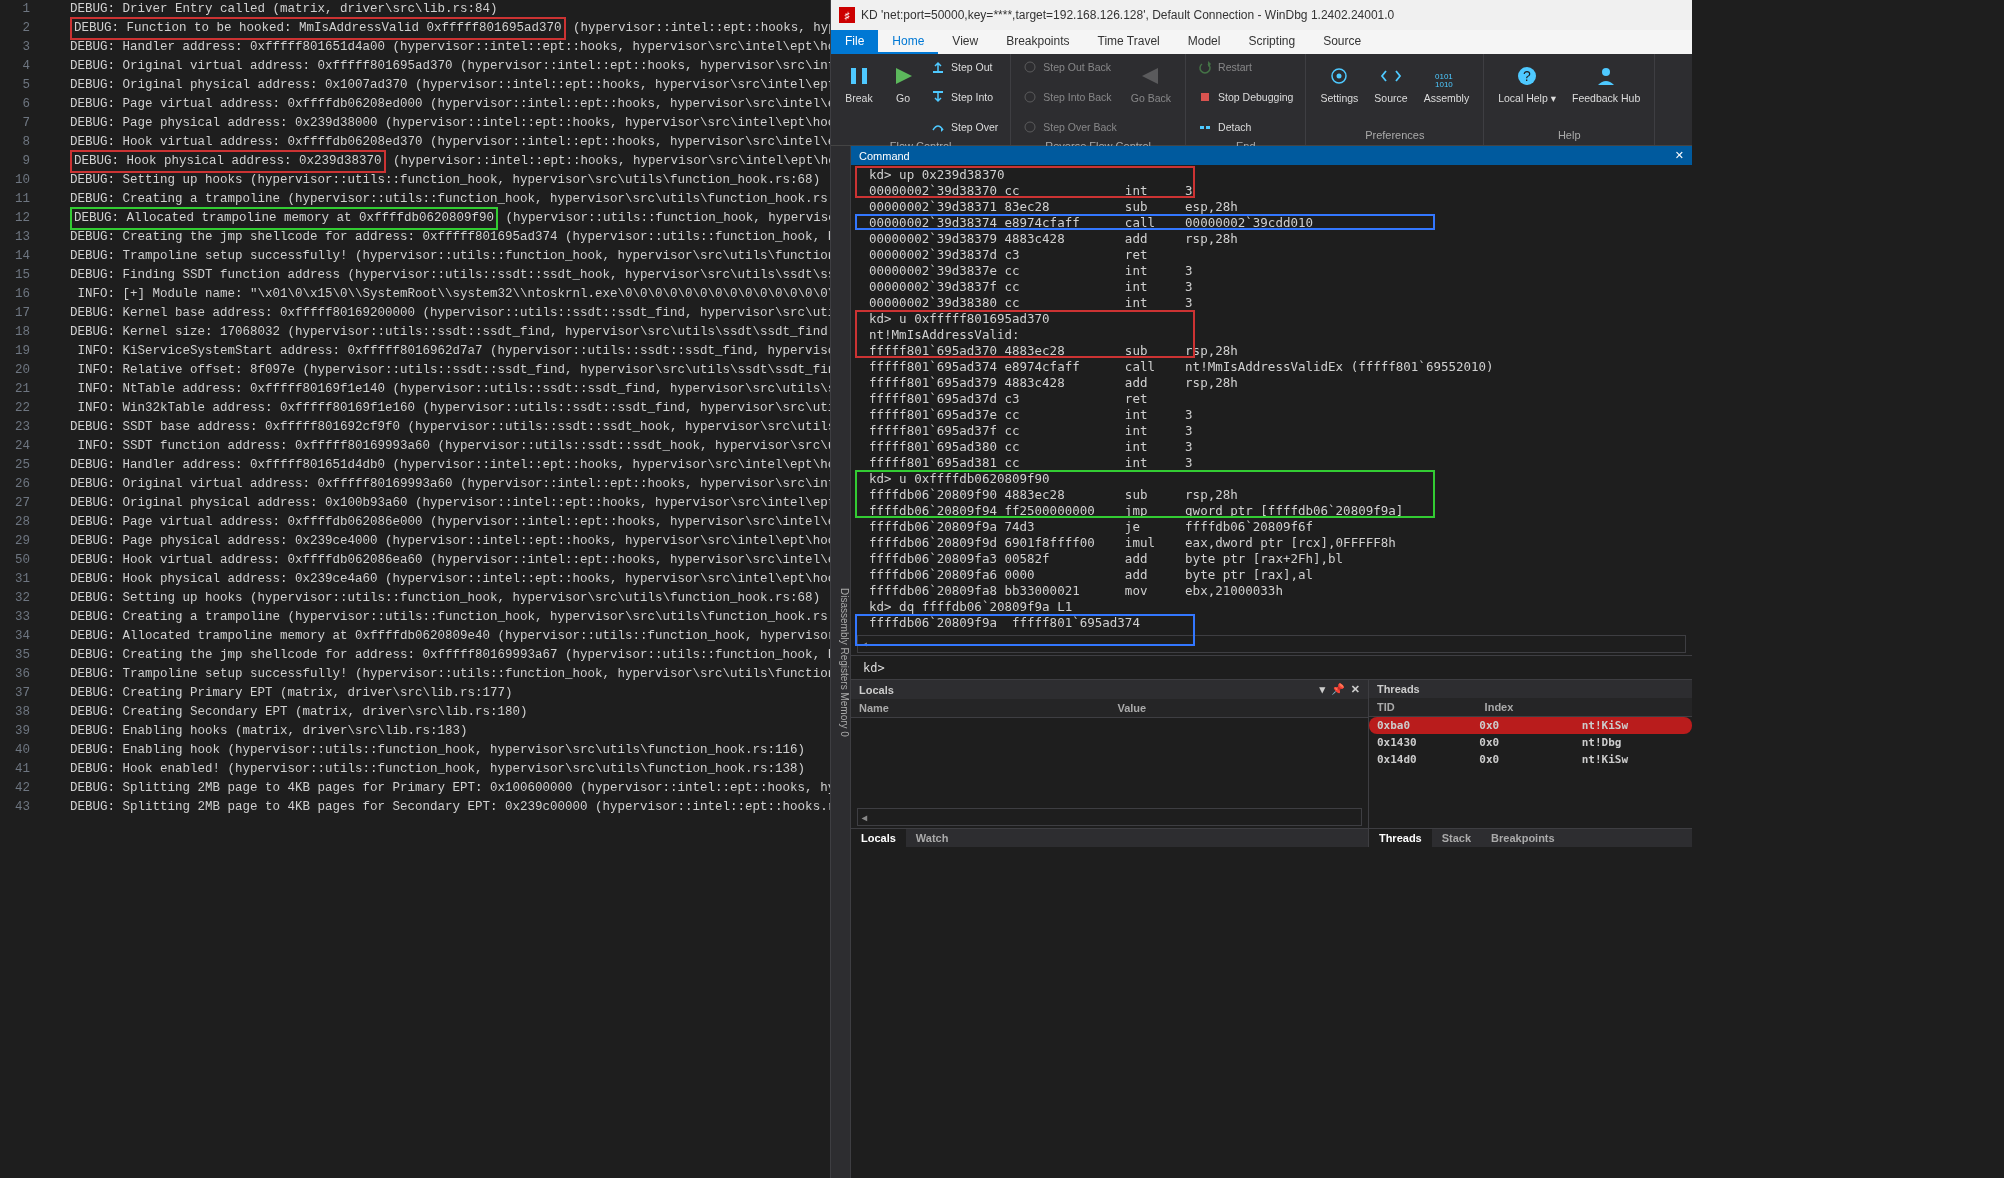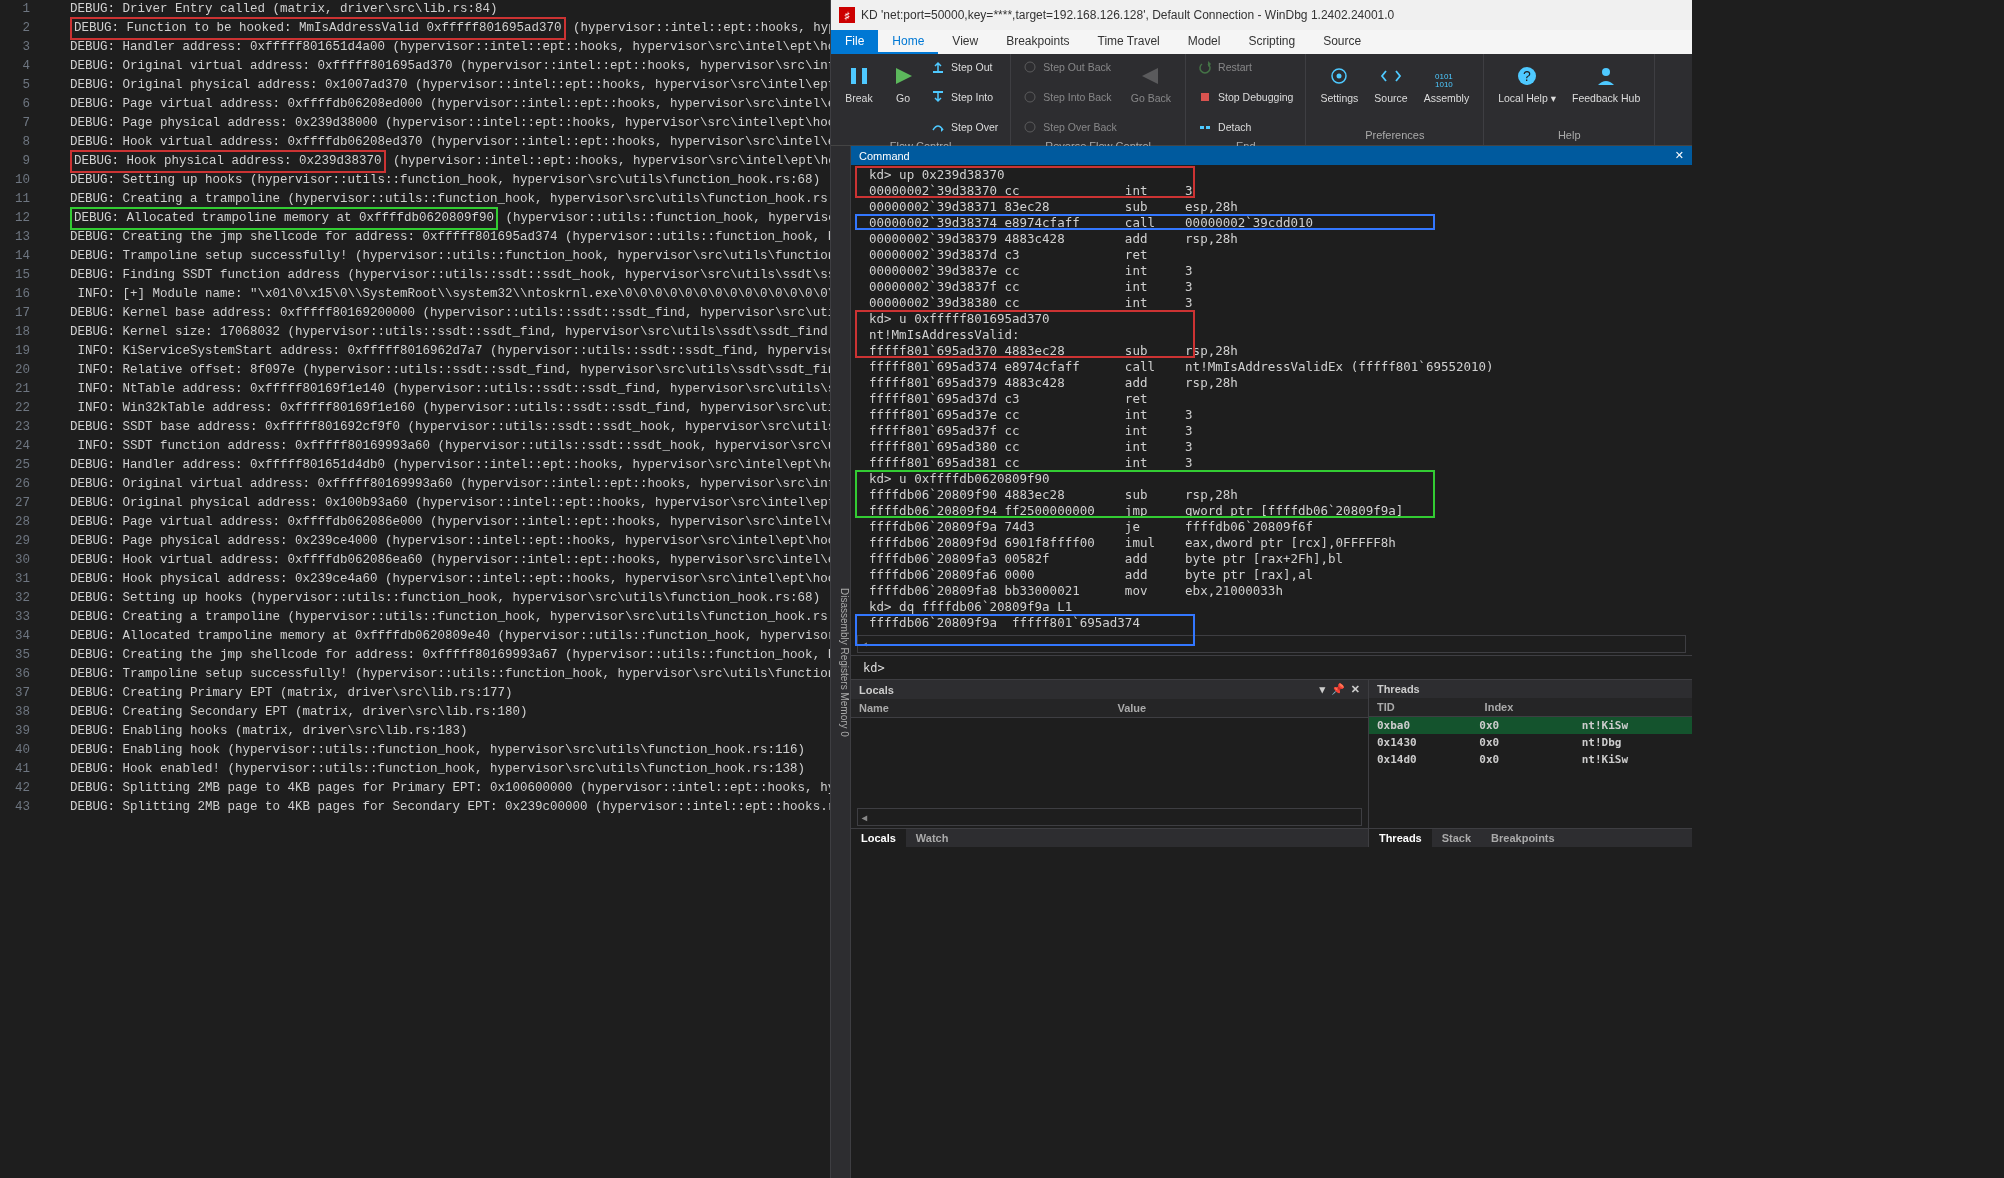--- a/index.html
+++ b/index.html
@@ -36,21 +36,21 @@
 .cmd-prompt { color: #ddd; font-family: Consolas, monospace; font-size: 12px; }
 .cmd-input { flex: 1; background: transparent; border: none; color: #fff; font-family: Consolas, monospace; padding: 2px 4px; outline: none; }
 .bottom-panels { height: 168px; display: flex; background: #1e1e1e; border-top: 1px solid #3e3e42; font-family: 'Segoe UI', sans-serif; }
 .panel { flex: 1; display: flex; flex-direction: column; border-right: 1px solid #3e3e42; font-weight: bold; }
 .panel:last-child { border-right: none; }
 .panel-header { background: #2d2d30; padding: 3px 8px; font-size: 11px; color: #ccc; display: flex; justify-content: space-between; align-items: center; }
 .panel-table-header { display: flex; background: #252526; font-size: 11px; color: #aaa; border-bottom: 1px solid #3e3e42; }
 .panel-table-header > div { padding: 3px 8px; flex: 1; }
 .panel-body { flex: 1; overflow: hidden; font-size: 11px; color: #ccc; font-family: Consolas, monospace; }
 .panel-row { display: flex; padding: 2px 8px; }
-.panel-row.sel { background: #14532d; }
+.panel-row.sel { background: #b91c1c; border-radius: 8px; }
 .panel-row > div { flex: 1; }
 .panel-tabs { display: flex; background: #2d2d30; border-top: 1px solid #3e3e42; }
 .panel-tab { padding: 3px 10px; font-size: 11px; color: #aaa; cursor: pointer; }
 .panel-tab.active { background: #1e1e1e; color: #fff; border-top: none; }
 .vsidebar { background: #2d2d30; width: 20px; writing-mode: vertical-rl; text-align: center; font-size: 10px; color: #aaa; padding: 6px 0; border-right: 1px solid #3e3e42; font-family: 'Segoe UI', sans-serif; }
 .scroll-hint { height: 18px; background: #1e1e1e; border: 1px solid #3e3e42; margin: 2px 6px; display: flex; align-items: center; color: #888; font-size: 10px; padding: 0 4px; }
 svg { display: block; }
 .svg-arrows { position: absolute; left: 0; top: 0; pointer-events: none; z-index: 5; }
 </style>
 </head>
@@ -82,21 +82,21 @@
         <div class="line"><span class="gutter">20</span><span class="line-content">     INFO: Relative offset: 8f097e (hypervisor::utils::ssdt::ssdt_find, hypervisor\src\utils\ssdt\ssdt_find.r</span></div>
         <div class="line"><span class="gutter">21</span><span class="line-content">     INFO: NtTable address: 0xfffff80169f1e140 (hypervisor::utils::ssdt::ssdt_find, hypervisor\src\utils\ssdt</span></div>
         <div class="line"><span class="gutter">22</span><span class="line-content">     INFO: Win32kTable address: 0xfffff80169f1e160 (hypervisor::utils::ssdt::ssdt_find, hypervisor\src\utils\</span></div>
         <div class="line"><span class="gutter">23</span><span class="line-content">    DEBUG: SSDT base address: 0xfffff801692cf9f0 (hypervisor::utils::ssdt::ssdt_hook, hypervisor\src\utils\ss</span></div>
         <div class="line"><span class="gutter">24</span><span class="line-content">     INFO: SSDT function address: 0xfffff80169993a60 (hypervisor::utils::ssdt::ssdt_hook, hypervisor\src\util</span></div>
         <div class="line"><span class="gutter">25</span><span class="line-content">    DEBUG: Handler address: 0xfffff801651d4db0 (hypervisor::intel::ept::hooks, hypervisor\src\intel\ept\hooks</span></div>
         <div class="line"><span class="gutter">26</span><span class="line-content">    DEBUG: Original virtual address: 0xfffff80169993a60 (hypervisor::intel::ept::hooks, hypervisor\src\intel\</span></div>
         <div class="line"><span class="gutter">27</span><span class="line-content">    DEBUG: Original physical address: 0x100b93a60 (hypervisor::intel::ept::hooks, hypervisor\src\intel\ept\h</span></div>
         <div class="line"><span class="gutter">28</span><span class="line-content">    DEBUG: Page virtual address: 0xffffdb062086e000 (hypervisor::intel::ept::hooks, hypervisor\src\intel\ept\</span></div>
         <div class="line"><span class="gutter">29</span><span class="line-content">    DEBUG: Page physical address: 0x239ce4000 (hypervisor::intel::ept::hooks, hypervisor\src\intel\ept\hooks</span></div>
-        <div class="line"><span class="gutter">30</span><span class="line-content">    DEBUG: Hook virtual address: 0xffffdb062086ea60 (hypervisor::intel::ept::hooks, hypervisor\src\intel\ept\</span></div>
+        <div class="line"><span class="gutter">50</span><span class="line-content">    DEBUG: Hook virtual address: 0xffffdb062086ea60 (hypervisor::intel::ept::hooks, hypervisor\src\intel\ept\</span></div>
         <div class="line"><span class="gutter">31</span><span class="line-content">    DEBUG: Hook physical address: 0x239ce4a60 (hypervisor::intel::ept::hooks, hypervisor\src\intel\ept\hooks</span></div>
         <div class="line"><span class="gutter">32</span><span class="line-content">    DEBUG: Setting up hooks (hypervisor::utils::function_hook, hypervisor\src\utils\function_hook.rs:68)</span></div>
         <div class="line"><span class="gutter">33</span><span class="line-content">    DEBUG: Creating a trampoline (hypervisor::utils::function_hook, hypervisor\src\utils\function_hook.rs:208</span></div>
         <div class="line"><span class="gutter">34</span><span class="line-content">    DEBUG: Allocated trampoline memory at 0xffffdb0620809e40 (hypervisor::utils::function_hook, hypervisor\sr</span></div>
         <div class="line"><span class="gutter">35</span><span class="line-content">    DEBUG: Creating the jmp shellcode for address: 0xfffff80169993a67 (hypervisor::utils::function_hook, hype</span></div>
         <div class="line"><span class="gutter">36</span><span class="line-content">    DEBUG: Trampoline setup successfully! (hypervisor::utils::function_hook, hypervisor\src\utils\function_h</span></div>
         <div class="line"><span class="gutter">37</span><span class="line-content">    DEBUG: Creating Primary EPT (matrix, driver\src\lib.rs:177)</span></div>
         <div class="line"><span class="gutter">38</span><span class="line-content">    DEBUG: Creating Secondary EPT (matrix, driver\src\lib.rs:180)</span></div>
         <div class="line"><span class="gutter">39</span><span class="line-content">    DEBUG: Enabling hooks (matrix, driver\src\lib.rs:183)</span></div>
         <div class="line"><span class="gutter">40</span><span class="line-content">    DEBUG: Enabling hook (hypervisor::utils::function_hook, hypervisor\src\utils\function_hook.rs:116)</span></div>

